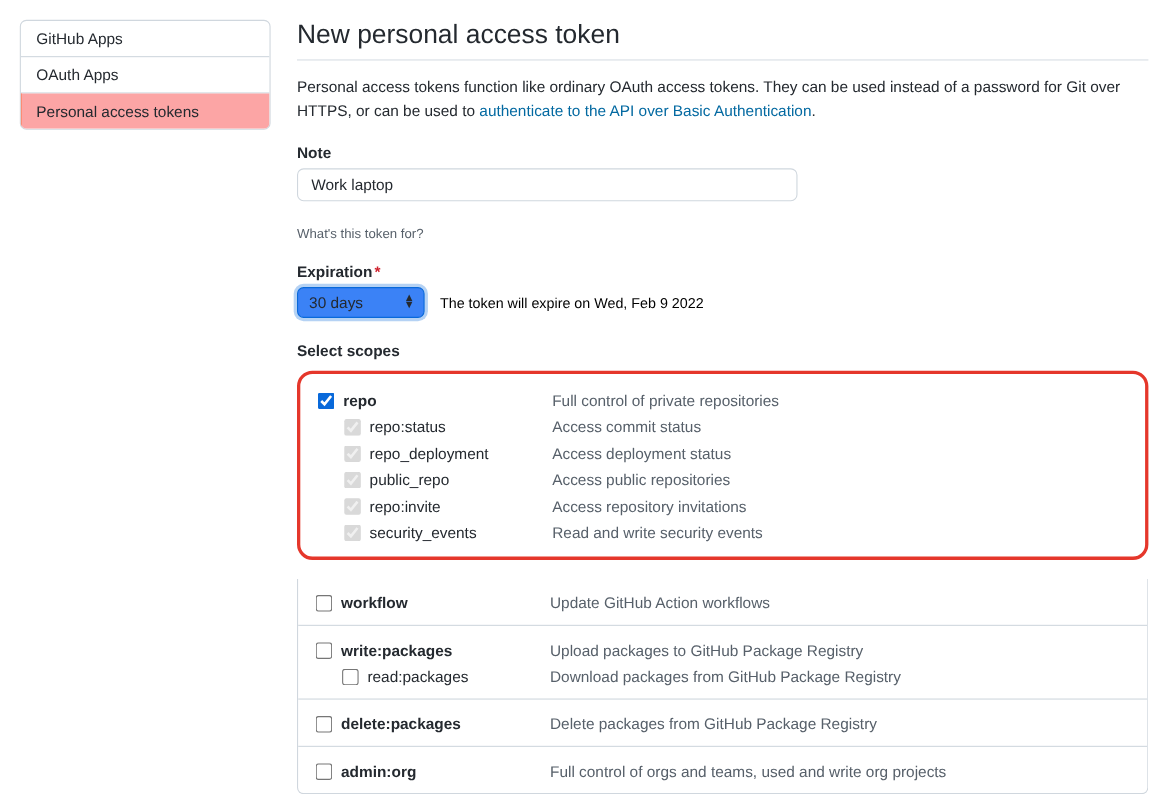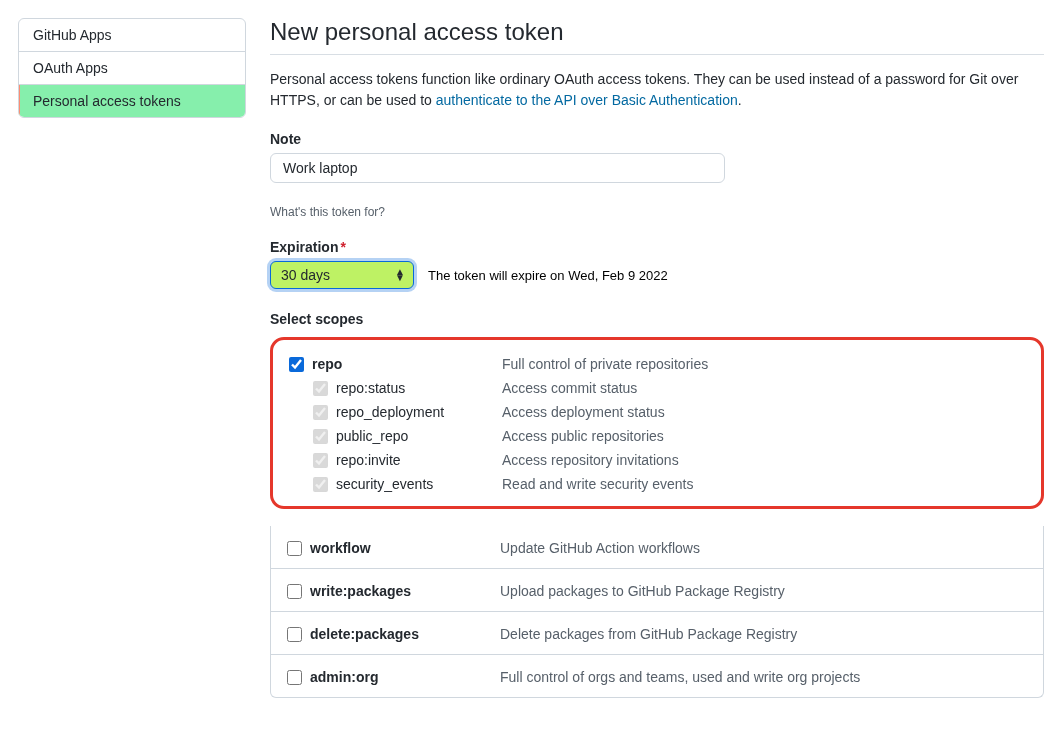--- a/index.html
+++ b/index.html
@@ -28,21 +28,21 @@
     position: relative;
   }
   .sidebar-item:last-child { border-bottom: none; }
   .sidebar-item.active::before {
     content: "";
     position: absolute;
     left: -2px; top: 0; bottom: 0;
     width: 3px;
     background: #fd8c73;
   }
-  .sidebar-item.active { background: #86efac; }
+  .sidebar-item.active { background: #fca5a5; }
 
   .main { flex: 1; max-width: 780px; }
   h1.page-title {
     font-size: 24px; font-weight: 400;
     margin: 0 0 6px 0;
     padding-bottom: 8px;
     border-bottom: 1px solid #d8dee4;
   }
   .intro { margin: 14px 0 18px 0; color: #24292f; line-height: 1.5; }
   .intro a { color: #0369a1; text-decoration: none; }
@@ -56,24 +56,24 @@
     border: 1px solid #d0d7de;
     border-radius: 6px;
     background: #fff;
     color: #24292f;
   }
   .hint { font-size: 12px; color: #57606a; margin-top: 22px; }
 
   .section { margin-top: 20px; }
   .select-wrap {
     display: inline-block;
-    width: 144px;
-    border: 1px solid #d0d7de;
-    border-radius: 6px;
-    background: #bef264;
+    width: 116px;
+    border: 1px solid #d0d7de;
+    border-radius: 6px;
+    background: #3b82f6;
     padding: 5px 10px;
     position: relative;
     box-shadow: 0 0 0 3px rgba(9,105,218,0.3);
     border-color: #0969da;
   }
   .select-wrap .value { font-size: 14px; }
   .select-wrap .caret {
     position: absolute; right: 8px; top: 50%; transform: translateY(-50%);
     font-size: 10px; color: #24292f;
     display: flex; flex-direction: column; line-height: 6px;
@@ -214,20 +214,25 @@
             <span class="scope-desc">Update GitHub Action workflows</span>
           </div>
         </div>
 
         <div class="scope-group">
           <div class="scope-row">
             <input type="checkbox" style="">
             <span class="scope-name bold">write:packages</span>
             <span class="scope-desc">Upload packages to GitHub Package Registry</span>
           </div>
+          <div class="scope-row nested">
+            <input type="checkbox" style="">
+            <span class="scope-name">read:packages</span>
+            <span class="scope-desc">Download packages from GitHub Package Registry</span>
+          </div>
         </div>
 
         <div class="scope-group">
           <div class="scope-row">
             <input type="checkbox" style="">
             <span class="scope-name bold">delete:packages</span>
             <span class="scope-desc">Delete packages from GitHub Package Registry</span>
           </div>
         </div>
 

